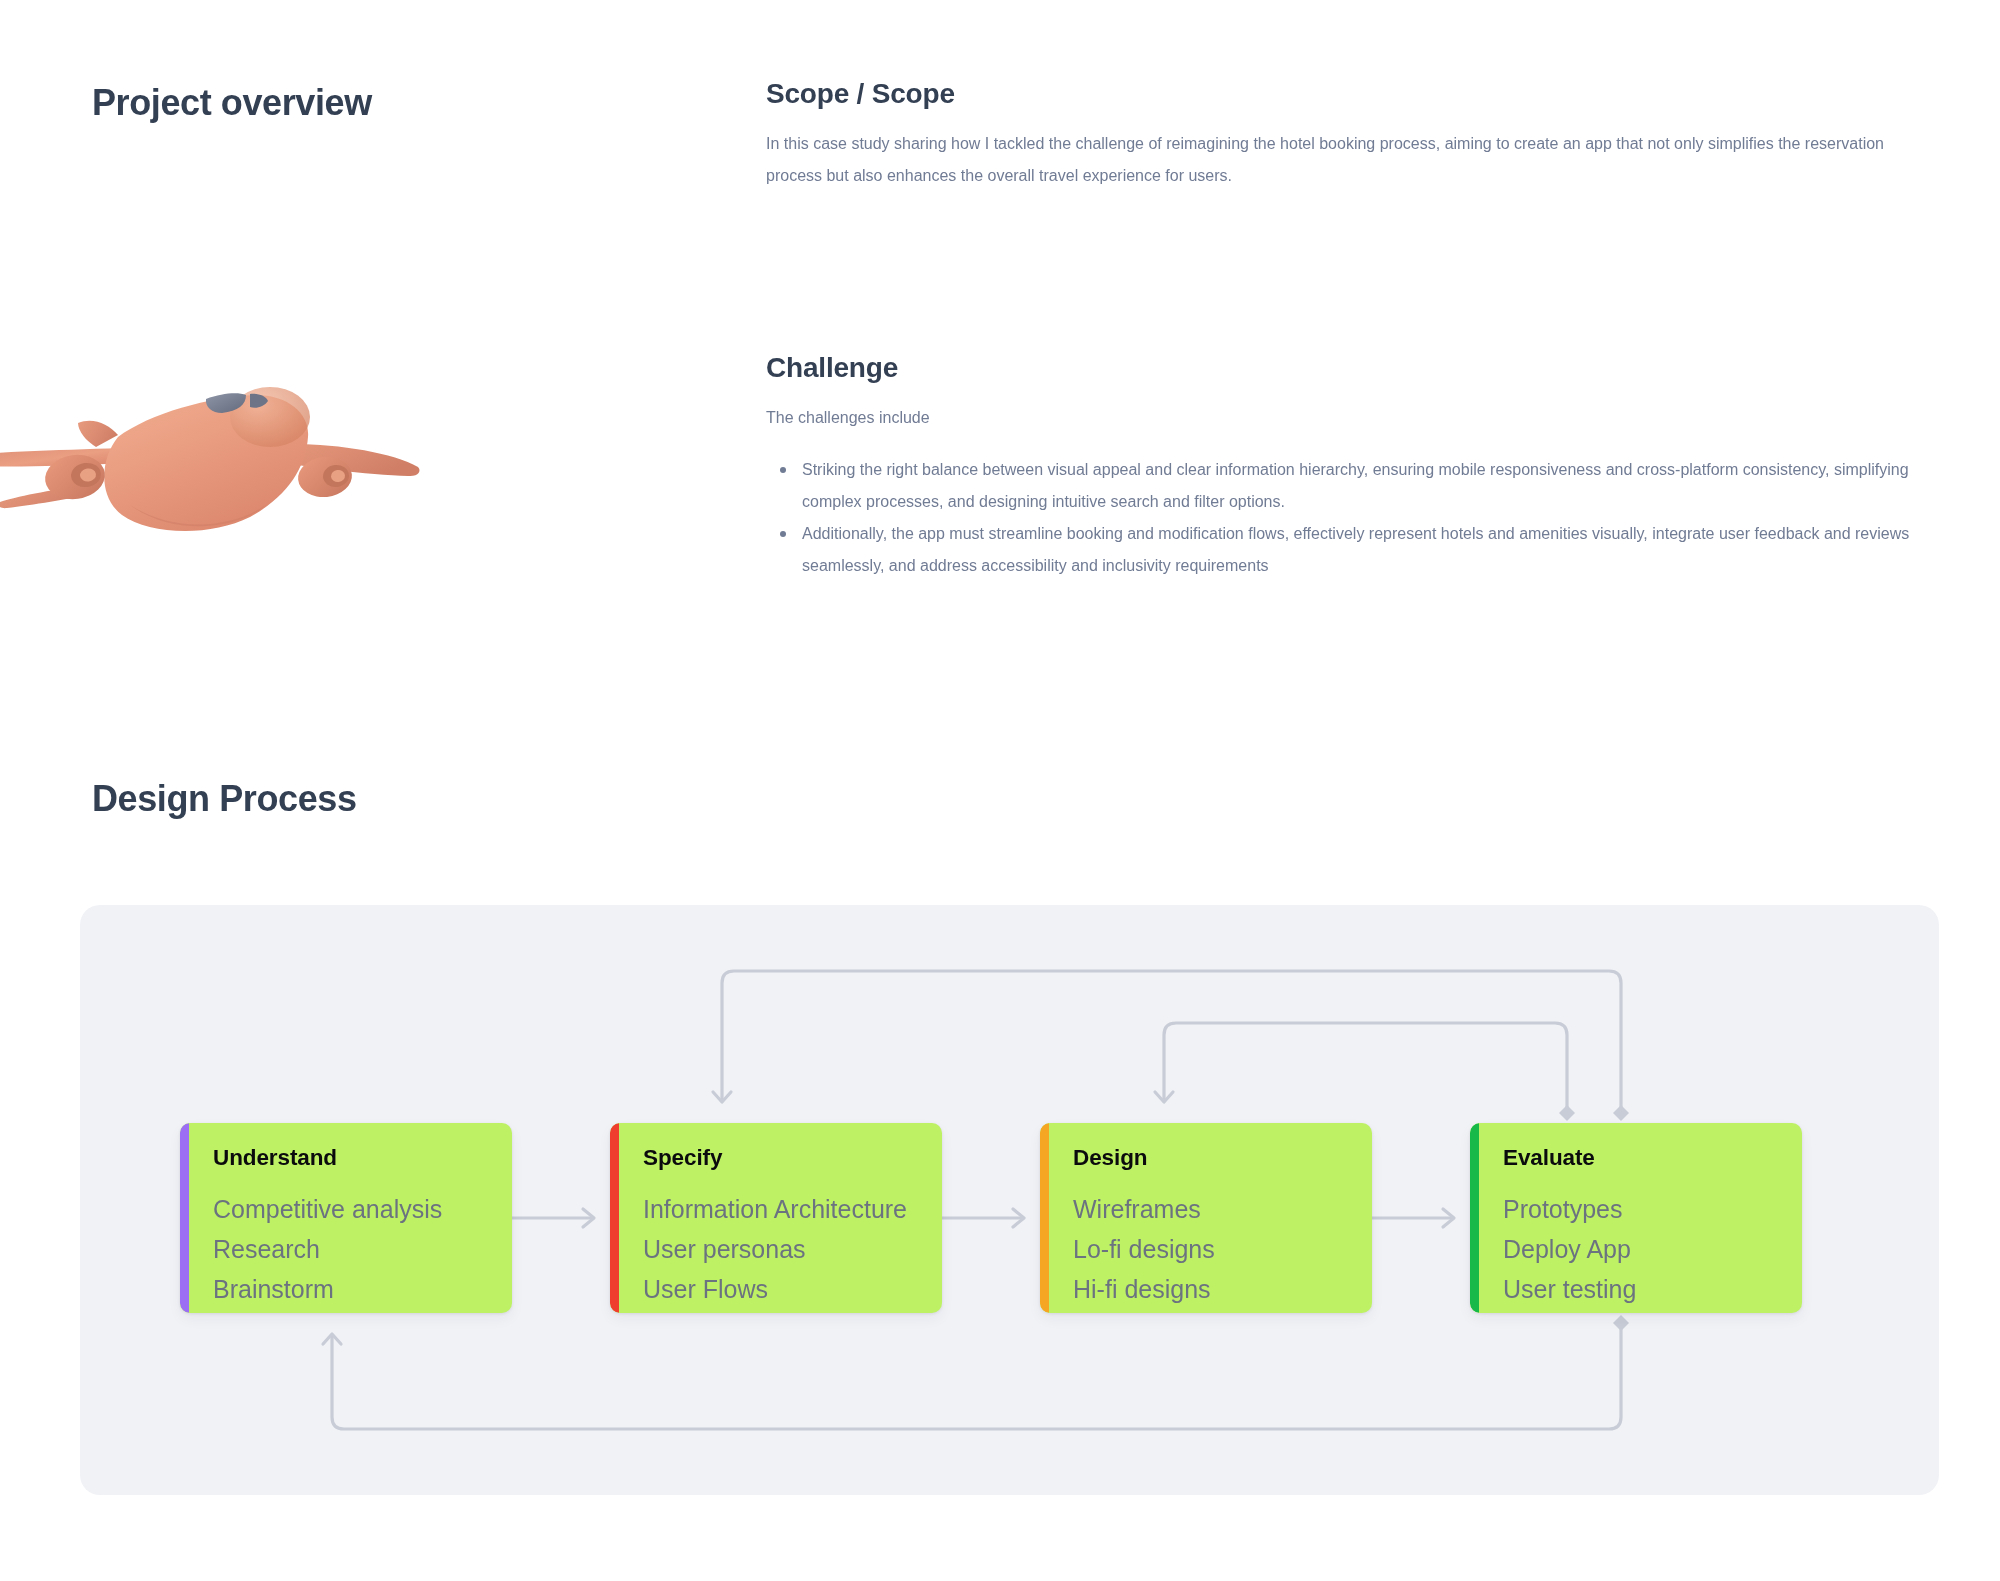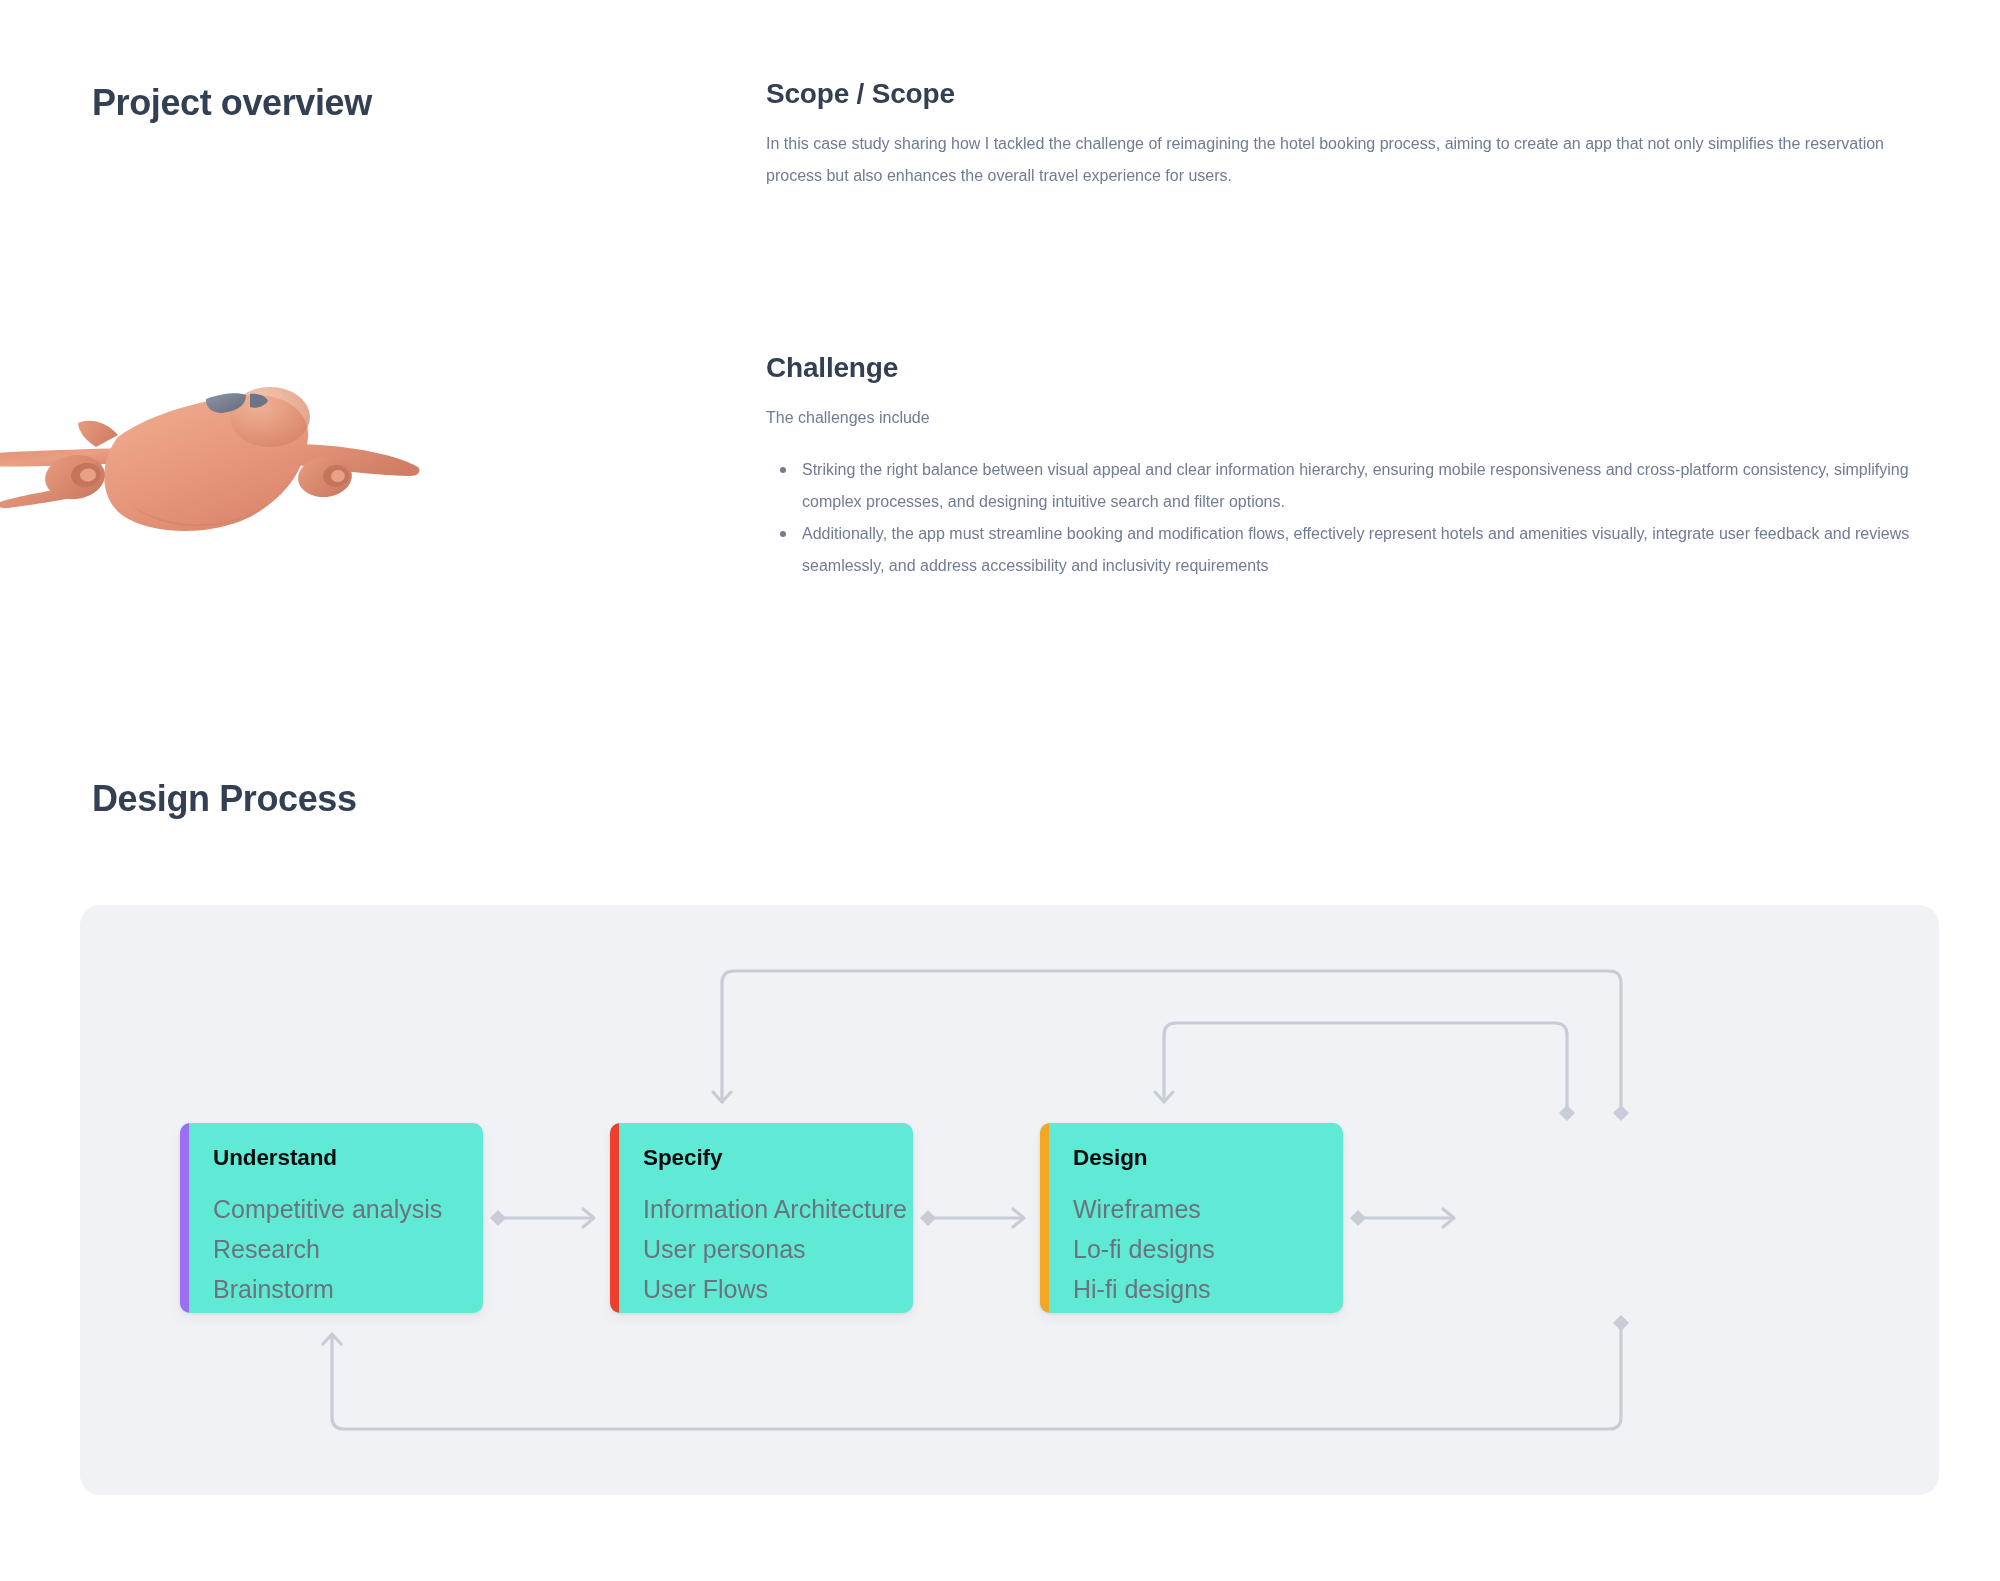--- a/index.html
+++ b/index.html
@@ -117,23 +117,23 @@
     left: 0;
     top: 0;
     width: 1859px;
     height: 590px;
     pointer-events: none;
   }
 
   .proc-card {
     position: absolute;
     top: 218px;
-    width: 303px;
+    width: 332px;
     height: 190px;
-    background: #5eead4;
+    background: #bef264;
     border-radius: 10px;
     box-shadow: 0 1px 3px rgba(30,40,60,0.10), 0 6px 14px rgba(30,40,60,0.05);
     overflow: hidden;
   }
   .proc-card .accent {
     position: absolute;
     left: 0; top: 0; bottom: 0;
     width: 9px;
     border-radius: 10px 0 0 10px;
   }
@@ -306,15 +306,24 @@
     <div id="card-design" class="proc-card">
       <div class="accent" style="background: rgb(245, 166, 35);"></div>
       <div class="card-inner">
         <div class="proc-title">Design</div>
         <div class="proc-item">Wireframes</div>
         <div class="proc-item">Lo-fi designs</div>
         <div class="proc-item">Hi-fi designs</div>
       </div>
     </div>
 
+    <div id="card-evaluate" class="proc-card">
+      <div class="accent" style="background: rgb(23, 185, 72);"></div>
+      <div class="card-inner">
+        <div class="proc-title">Evaluate</div>
+        <div class="proc-item">Prototypes</div>
+        <div class="proc-item">Deploy App</div>
+        <div class="proc-item">User testing</div>
+      </div>
+    </div>
 
   </div>
 </div>
 
 </body></html>

